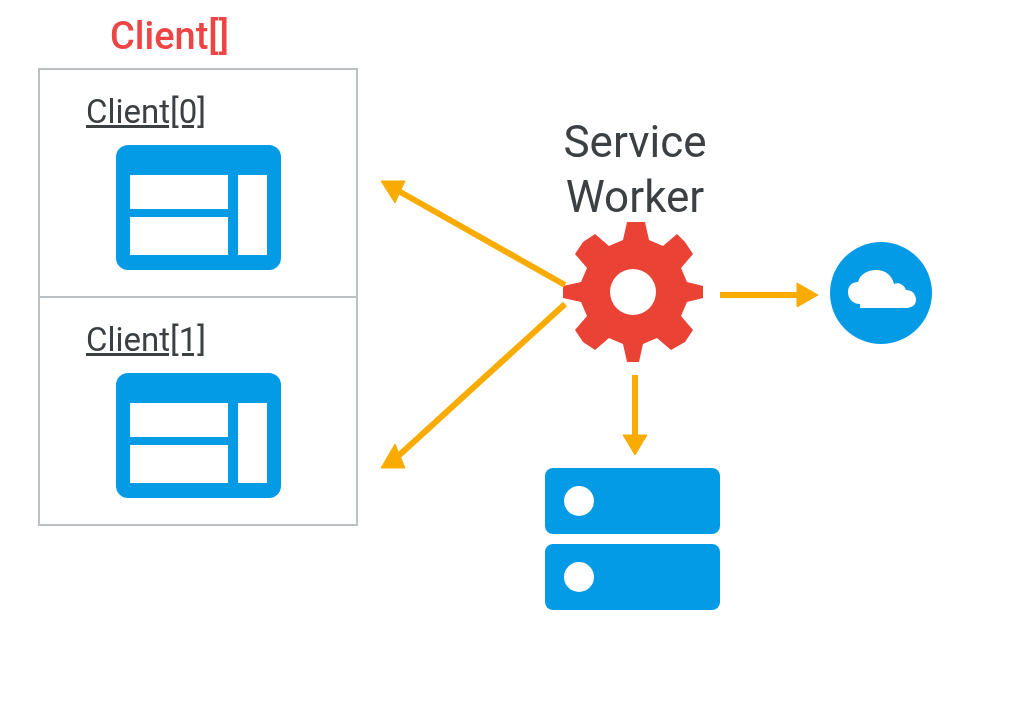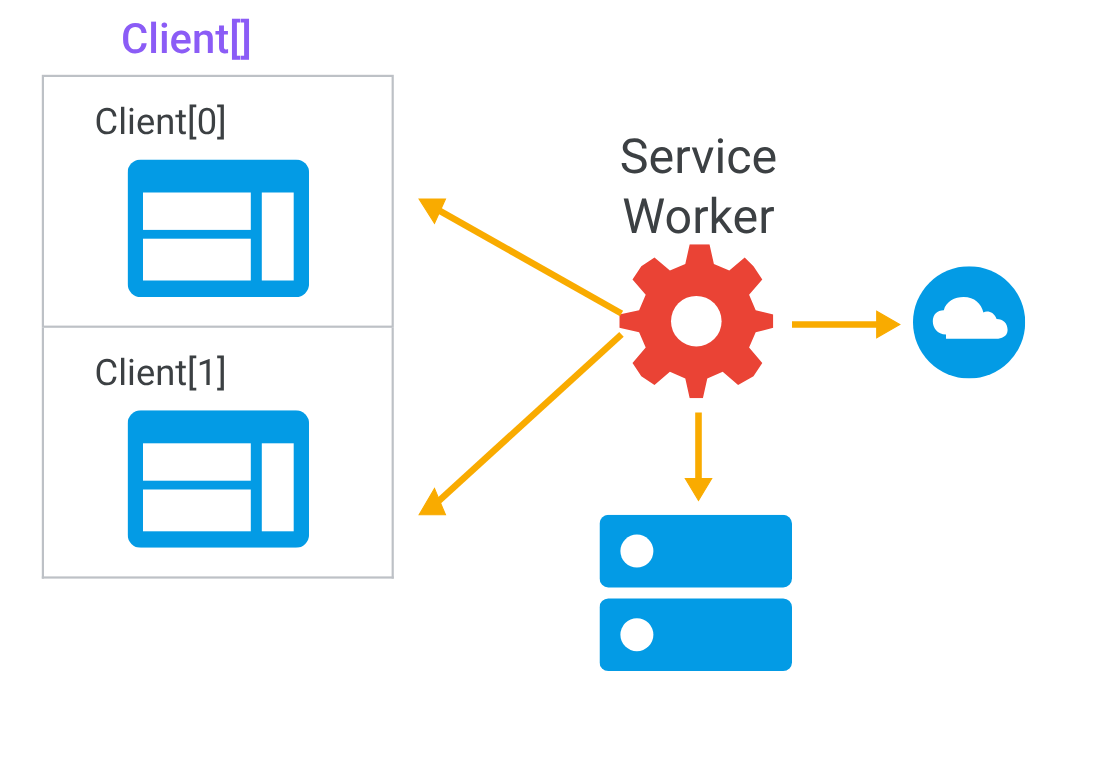--- a/index.html
+++ b/index.html
@@ -9,21 +9,21 @@
       width: 1010px;
       height: 702px;
       position: relative;
     }
     .clients-title {
       position: absolute;
       top: 14px;
       left: 110px;
       font-size: 38px;
       font-weight: 500;
-      color: #8b5cf6;
+      color: #ef4444;
     }
     .clients-container {
       position: absolute;
       top: 68px;
       left: 38px;
       width: 320px;
     }
     .client-box {
       border: 2px solid #bdc1c6;
       padding: 22px 26px 26px;
@@ -34,20 +34,21 @@
     }
     .client-box + .client-box {
       border-top: none;
     }
     .client-label {
       font-size: 33px;
       font-weight: 400;
       color: #3c4043;
       align-self: flex-start;
       margin-left: 20px;
+      text-decoration: underline;
     }
     .client-icon {
       width: 165px;
       height: 125px;
     }
     .service-worker-label {
       position: absolute;
       top: 115px;
       left: 545px;
       font-size: 44px;

